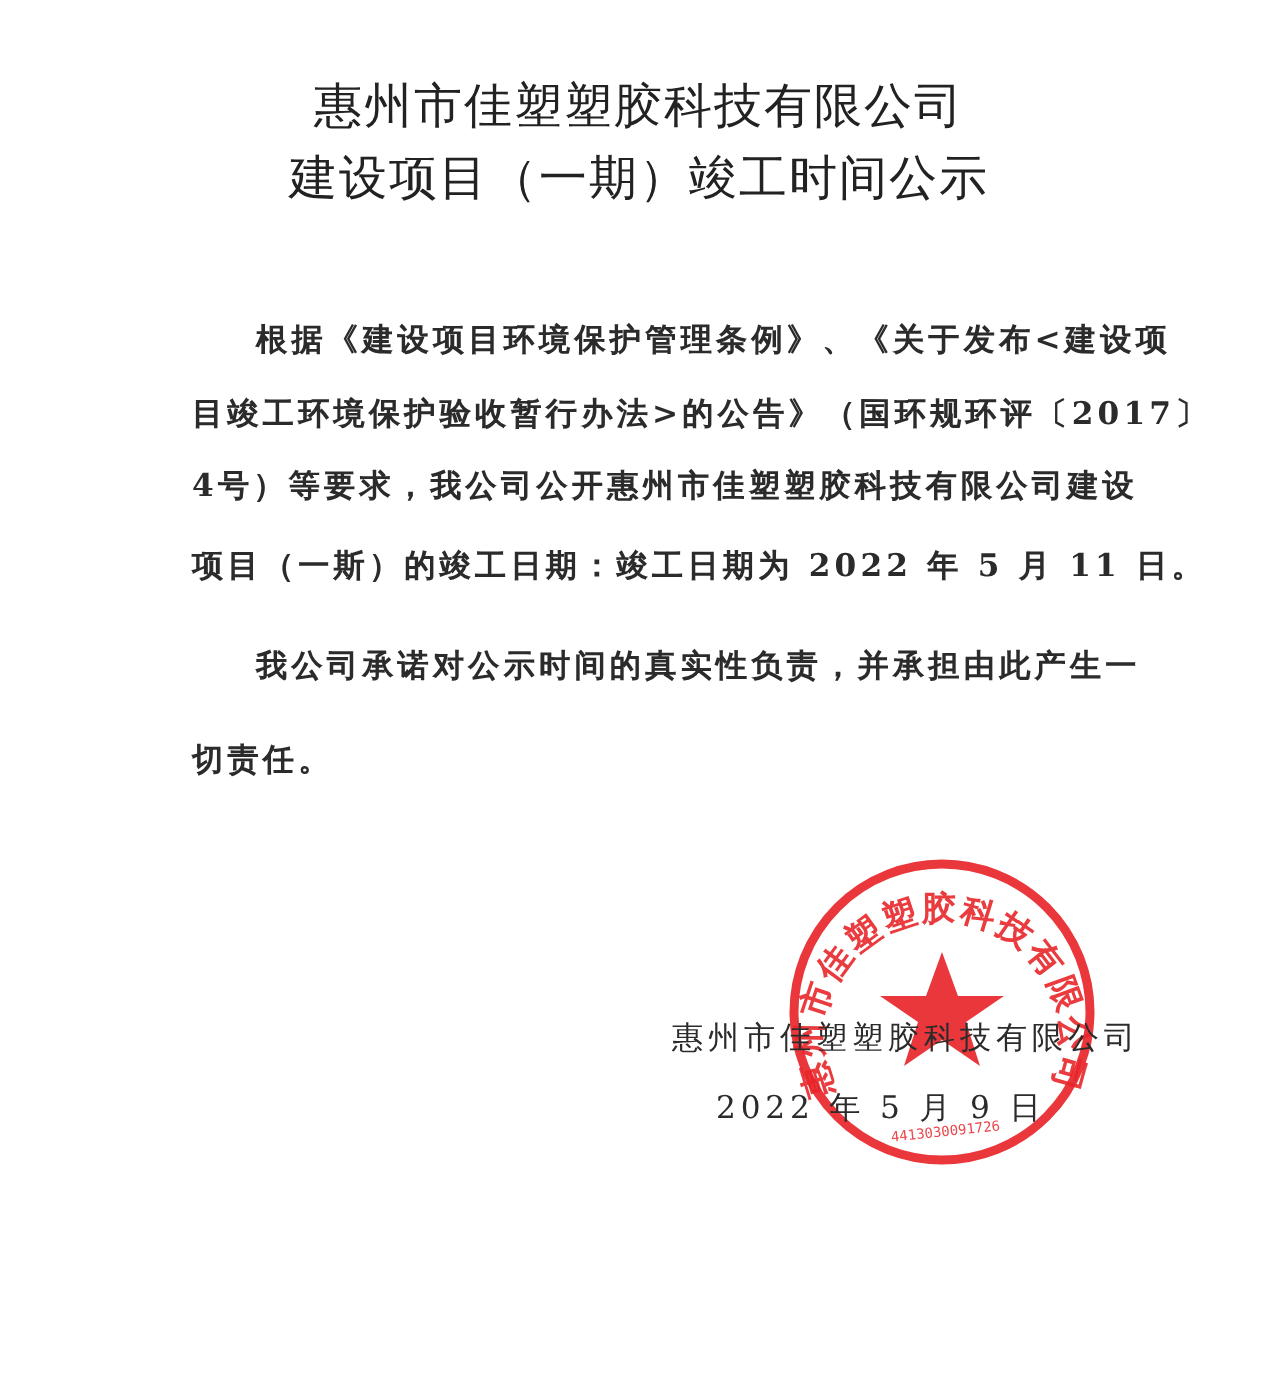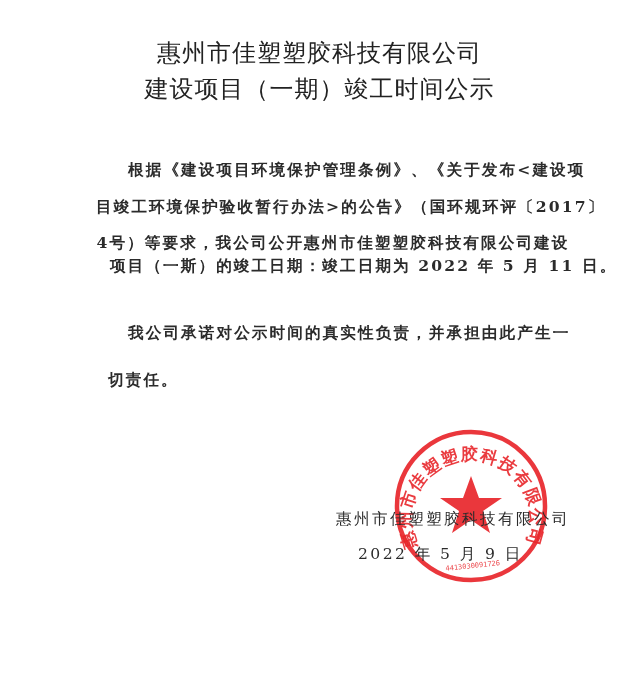--- a/index.html
+++ b/index.html
@@ -28,25 +28,25 @@
 </style>
 </head>
 <body>
 
 <div>
   <div class="title t1">惠州市佳塑塑胶科技有限公司</div>
   <div class="title t2">建设项目（一期）竣工时间公示</div>
 
   <div class="line" style="top:160px; left:128px;">根据《建设项目环境保护管理条例》、《关于发布&lt;建设项</div>
   <div class="line" style="top:197px;">目竣工环境保护验收暂行办法&gt;的公告》（国环规环评〔2017〕</div>
-  <div class="line" style="top:233px;text-align:center;">4号）等要求，我公司公开惠州市佳塑塑胶科技有限公司建设</div>
-  <div class="line" style="top:256px;margin-left:14px;">项目（一斯）的竣工日期：竣工日期为 2022 年 5 月 11 日。</div>
+  <div class="line" style="top:233px;">4号）等要求，我公司公开惠州市佳塑塑胶科技有限公司建设</div>
+  <div class="line" style="top:273px;">项目（一斯）的竣工日期：竣工日期为 2022 年 5 月 11 日。</div>
 
   <div class="line" style="top:323px; left:128px;">我公司承诺对公示时间的真实性负责，并承担由此产生一</div>
-  <div class="line" style="top:370px;margin-left:12px;">切责任。</div>
+  <div class="line" style="top:370px;">切责任。</div>
 
   <svg class="stamp" viewBox="0 0 156 156">
     <defs>
       <path id="ringPath" d="M 24 118 A 60 60 0 1 1 132 118" fill="none"></path>
     </defs>
     <circle cx="78" cy="78" r="74" fill="none" stroke="#e8262b" stroke-width="4.5" opacity="0.92"></circle>
     <polygon points="78,48 86,70 109,70 90,83 97,105 78,92 59,105 66,83 47,70 70,70" fill="#e8262b" opacity="0.92"></polygon>
     <text font-family="DejaVu Serif, serif" font-size="17" fill="#e8262b" font-weight="bold" opacity="0.9" letter-spacing="1.5">
       <textPath href="#ringPath" startOffset="0">惠州市佳塑塑胶科技有限公司</textPath>
     </text>

